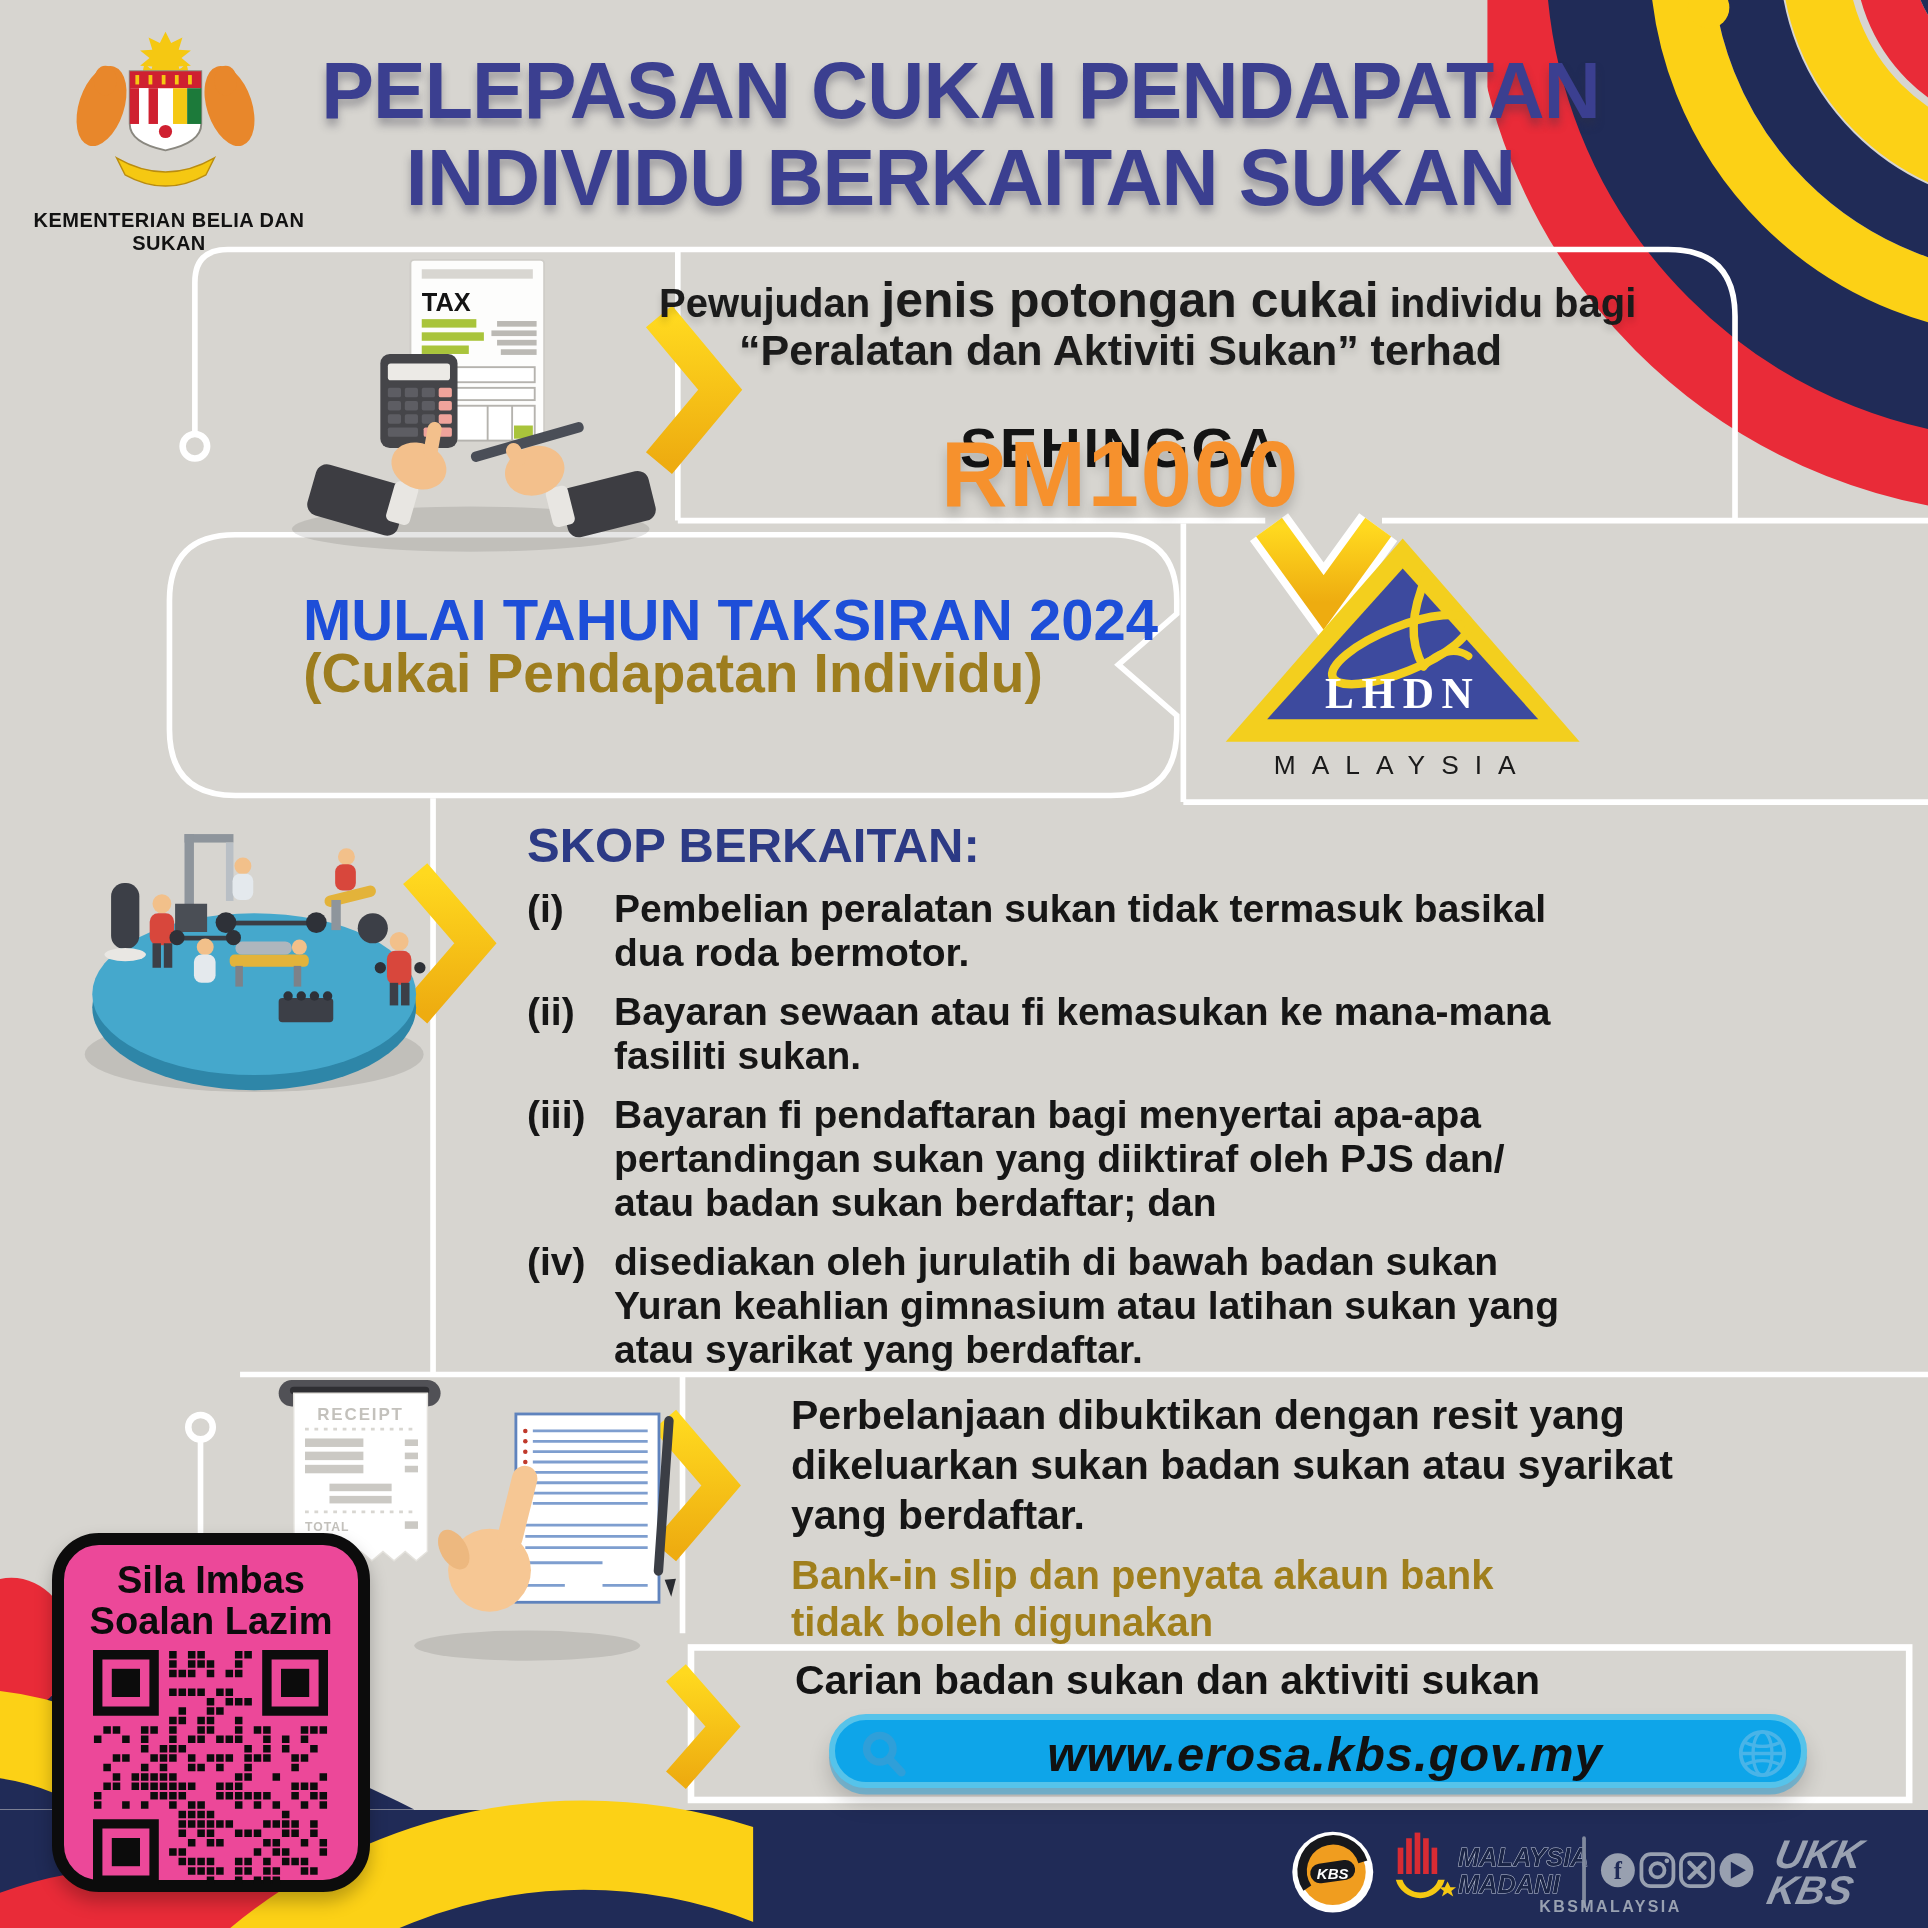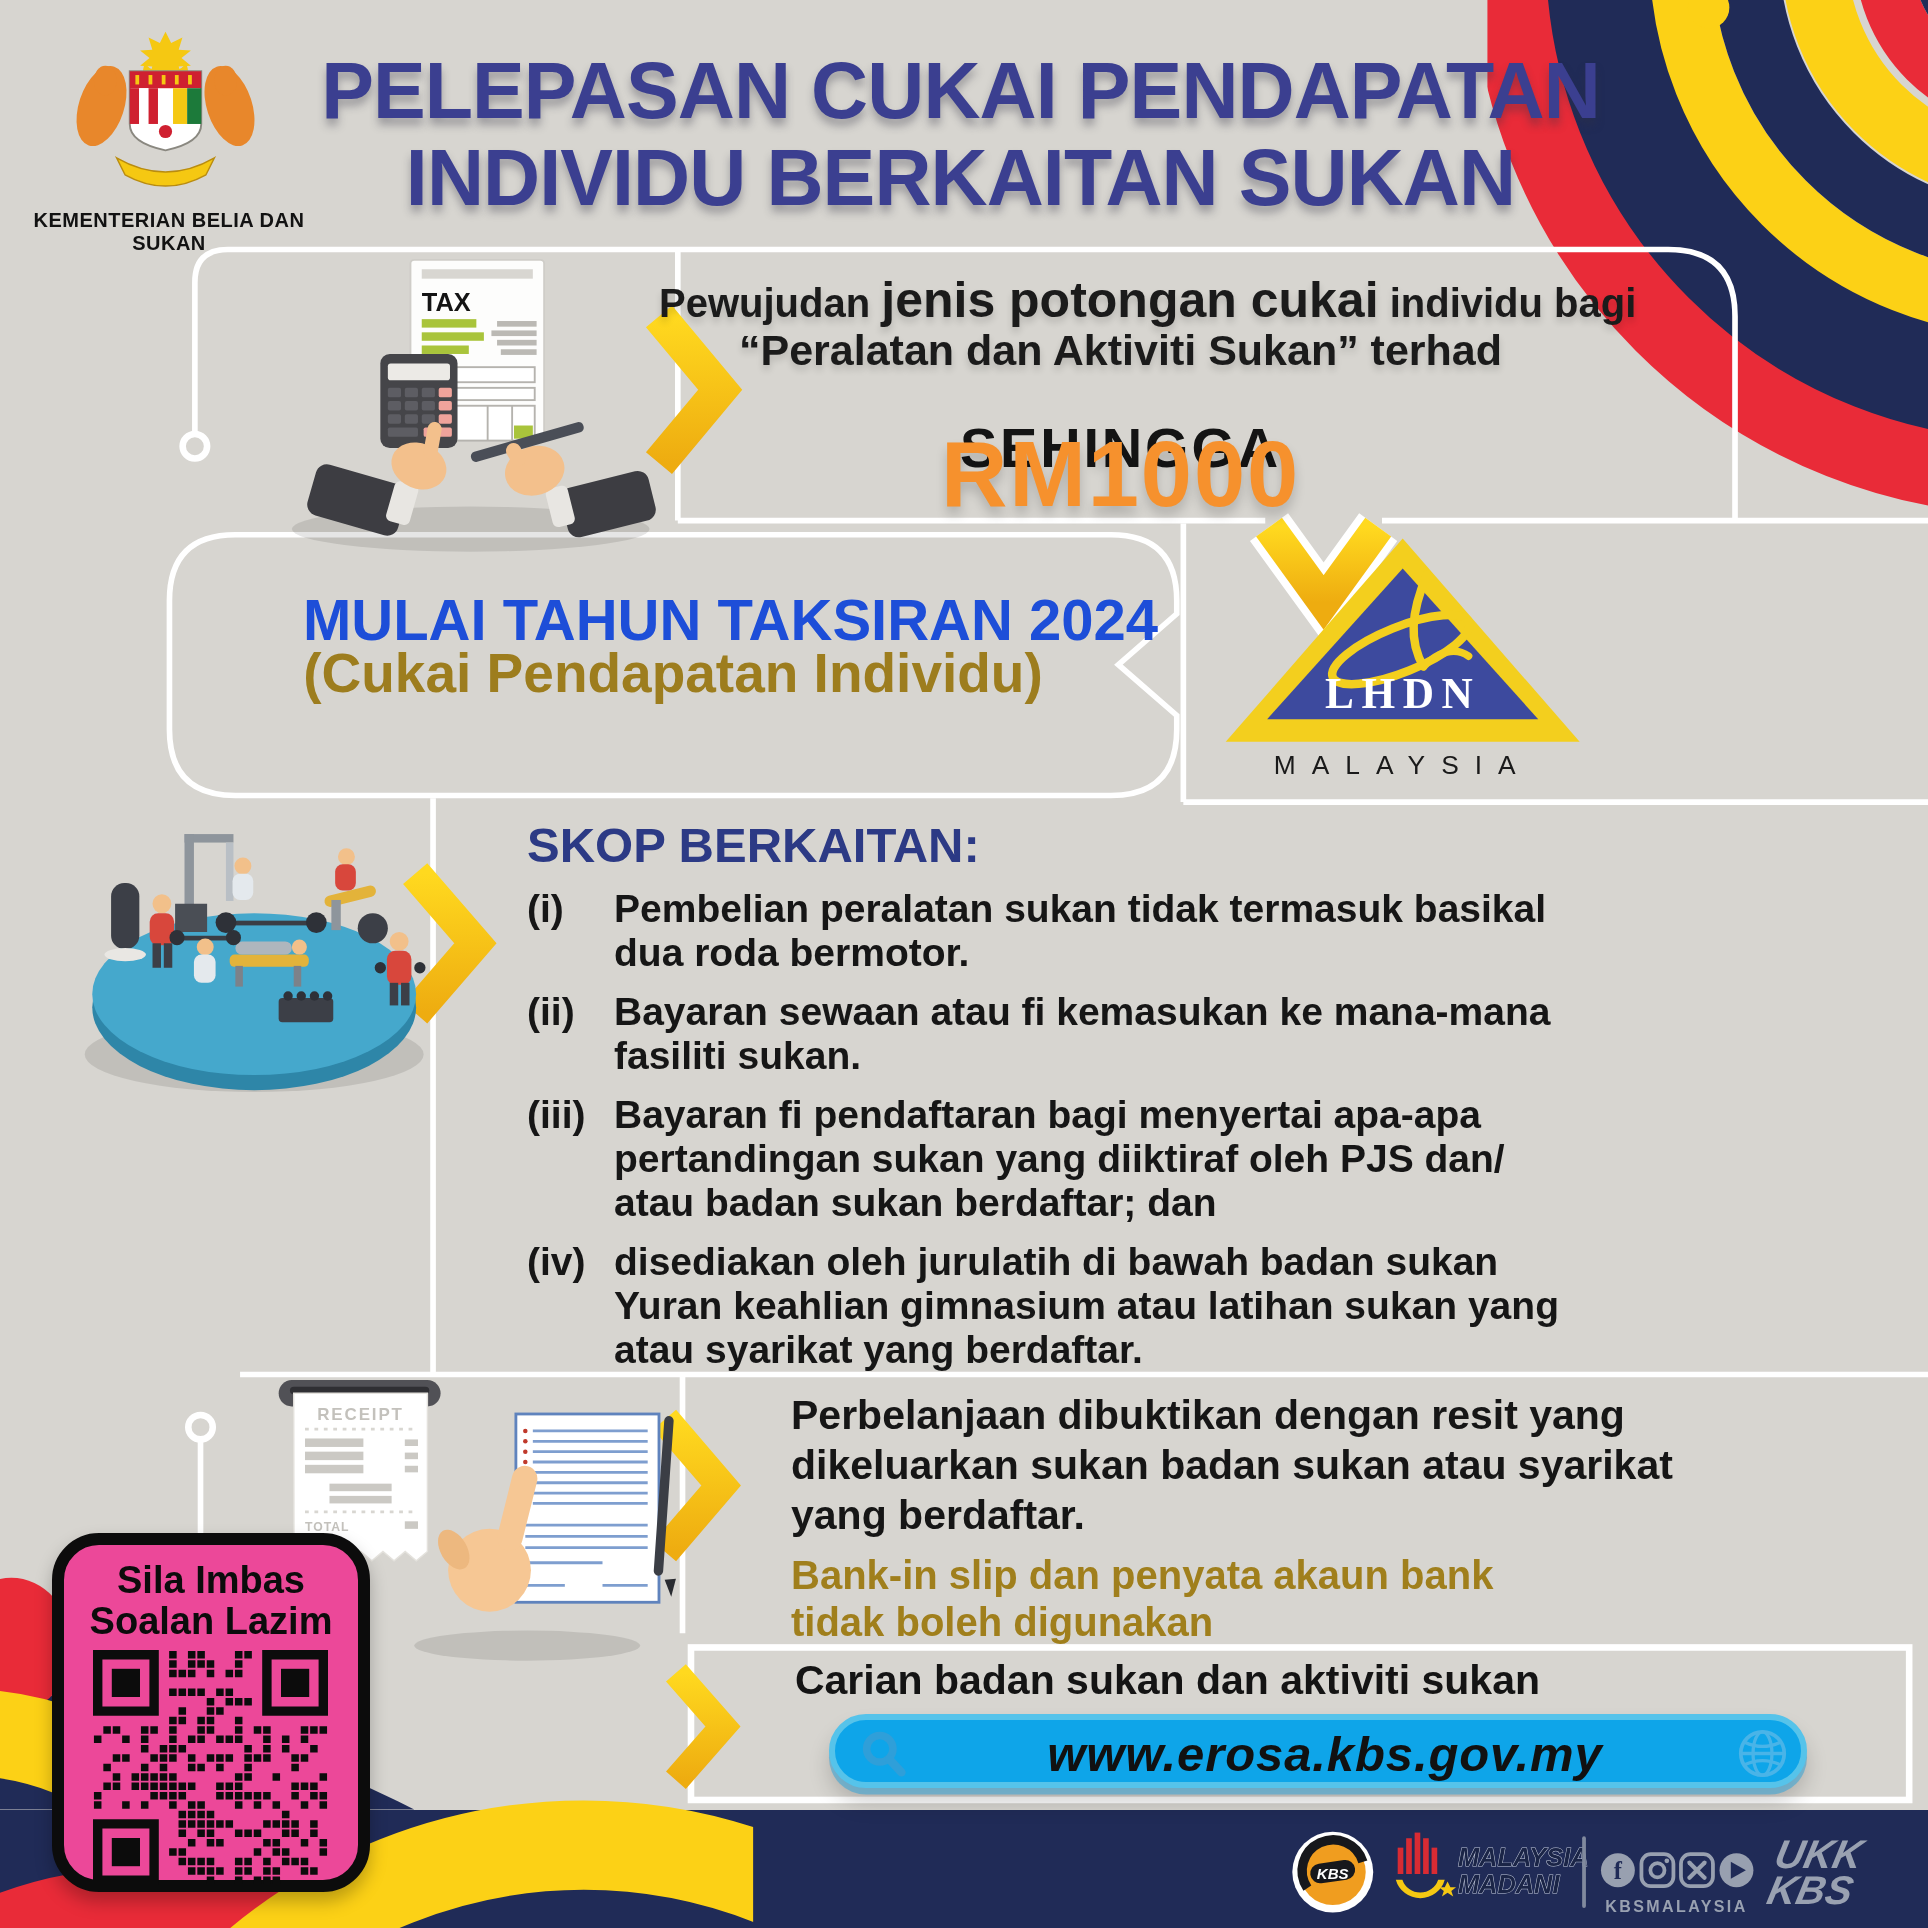--- a/index.html
+++ b/index.html
@@ -416,20 +416,20 @@
     <g>
       <rect x="1785" y="1969" width="34" height="34" rx="10" fill="none" stroke="#98a0b0" stroke-width="4"></rect>
       <line x1="1794" y1="1978" x2="1810" y2="1994" stroke="#98a0b0" stroke-width="4.5" stroke-linecap="round"></line>
       <line x1="1810" y1="1978" x2="1794" y2="1994" stroke="#98a0b0" stroke-width="4.5" stroke-linecap="round"></line>
     </g>
     <g>
       <circle cx="1844" cy="1986" r="18" fill="#98a0b0"></circle>
       <polygon points="1838,1977 1838,1995 1854,1986" fill="#202b57"></polygon>
     </g>
   </svg>
-  <div class="abs c handle" style="left:1591px;top:1898px;width:171px;">KBSMALAYSIA</div>
+  <div class="abs c handle" style="left:1525px;top:1898px;width:171px;">KBSMALAYSIA</div>
   <div class="abs ukk" style="left:1772px;top:1836px;">
     <div>UKK</div>
     <div>KBS</div>
   </div>
 
 </div>
 
 
 </body></html>

